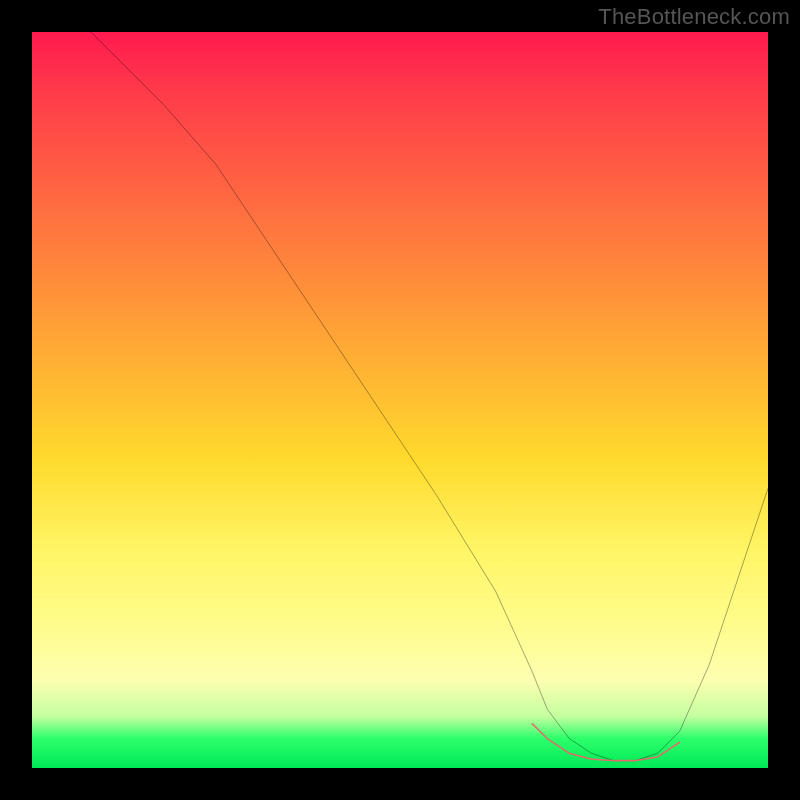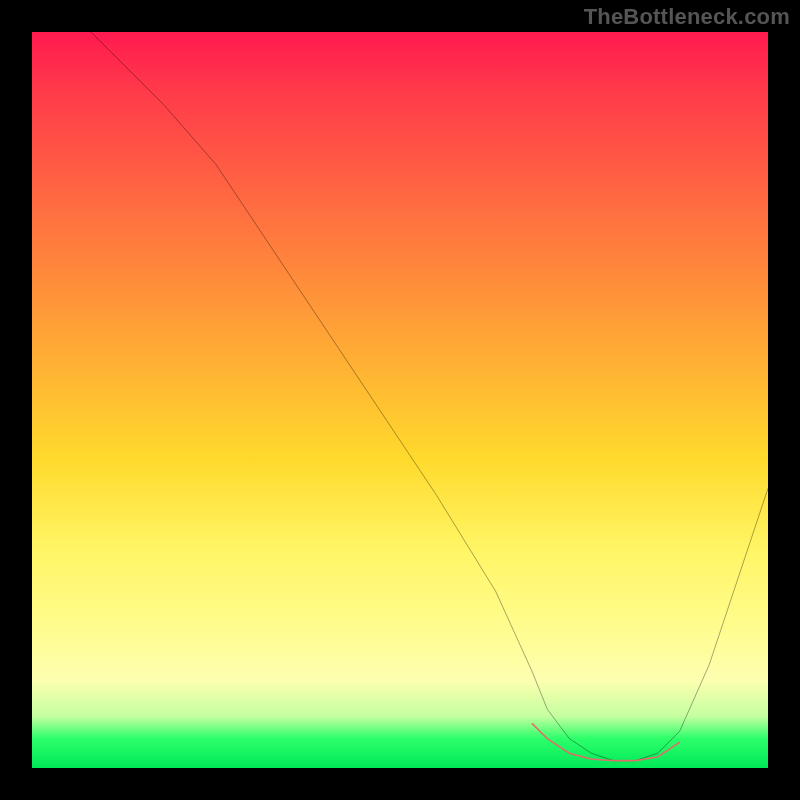--- a/index.html
+++ b/index.html
@@ -10,21 +10,21 @@
     position: relative;
     overflow: hidden;
     font-family: Arial, sans-serif;
   }
   .watermark {
     position: absolute;
     top: 4px;
     right: 10px;
     color: #555;
     font-size: 22px;
-    font-weight: 700;
+    font-weight: 400;
     z-index: 10;
     letter-spacing: 0.2px;
   }
   .plot-area {
     position: absolute;
     left: 32px;
     top: 32px;
     width: 736px;
     height: 736px;
     background: linear-gradient(to bottom,

